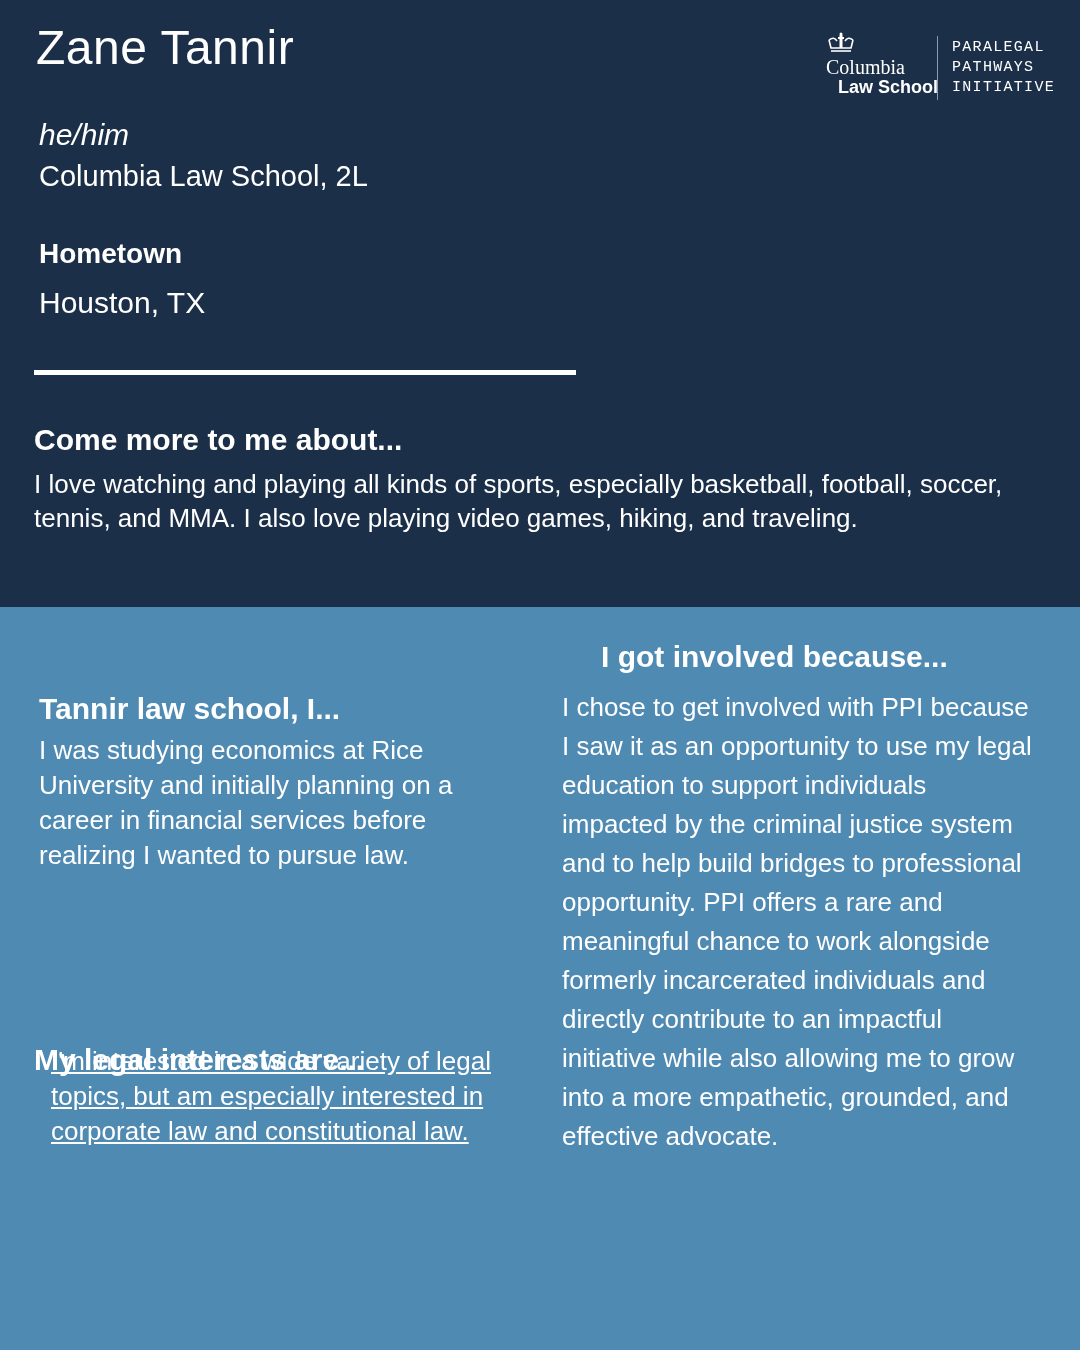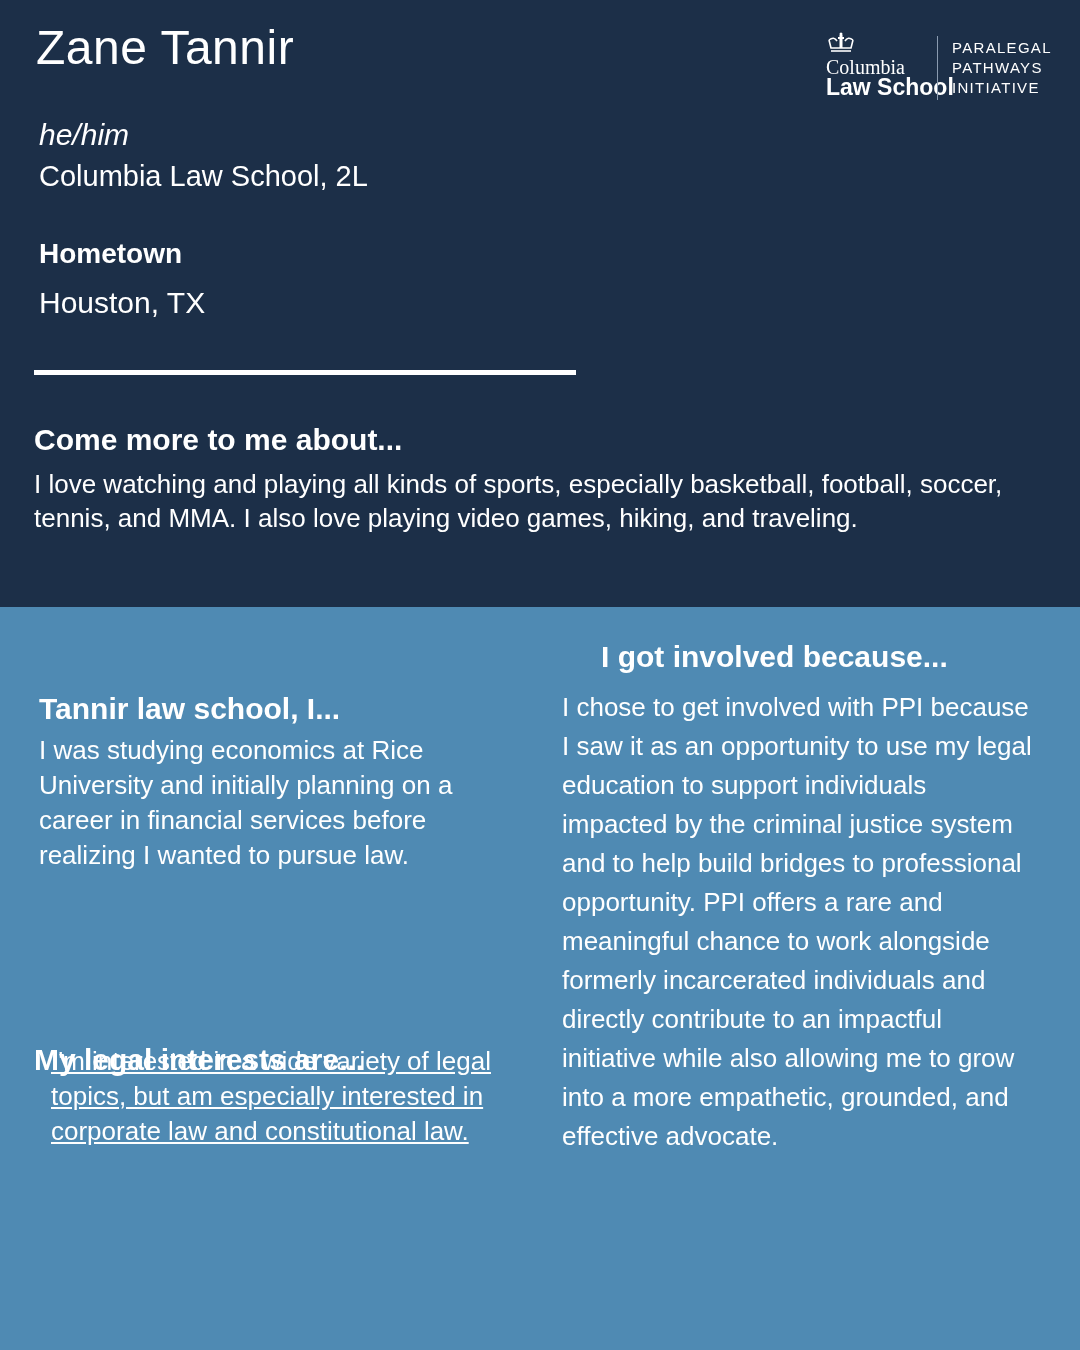--- a/index.html
+++ b/index.html
@@ -42,28 +42,28 @@
   .involved-h { left: 581px; top: 640px; margin-left: 20px; }
   .involved-body { left: 562px; top: 688px; width: 470px; line-height: 39px; }
 
   .logo { left: 824px; top: 32px; width: 232px; height: 68px; }
   .crown { position: absolute; left: 2px; top: 0px; width: 30px; height: 22px; }
   .columbia {
     position: absolute; left: 2px; top: 25px; font-family: "Liberation Serif", serif;
     font-size: 20px; line-height: 20px;
   }
   .lawschool {
-    position: absolute; left: 2px; top: 46px; font-size: 23px; font-weight: 700;
+    position: absolute; left: 14px; top: 46px; font-size: 18px; font-weight: 700;
     line-height: 18px;
   }
   .logo-divider {
     position: absolute; left: 113px; top: 4px; width: 1px; height: 64px; background: #8a9bb0;
   }
   .ppi {
-    position: absolute; left: 128px; top: 6px; font-family: Liberation Sans, sans-serif;
+    position: absolute; left: 128px; top: 6px; font-family: Liberation Mono, monospace;
     font-size: 15px; letter-spacing: 1.3px; line-height: 20px;
   }
 </style>
 </head>
 <body>
 
 <div class="top"></div>
 <div class="bottom"></div>
 
 <div class="abs name">Zane Tannir</div>

